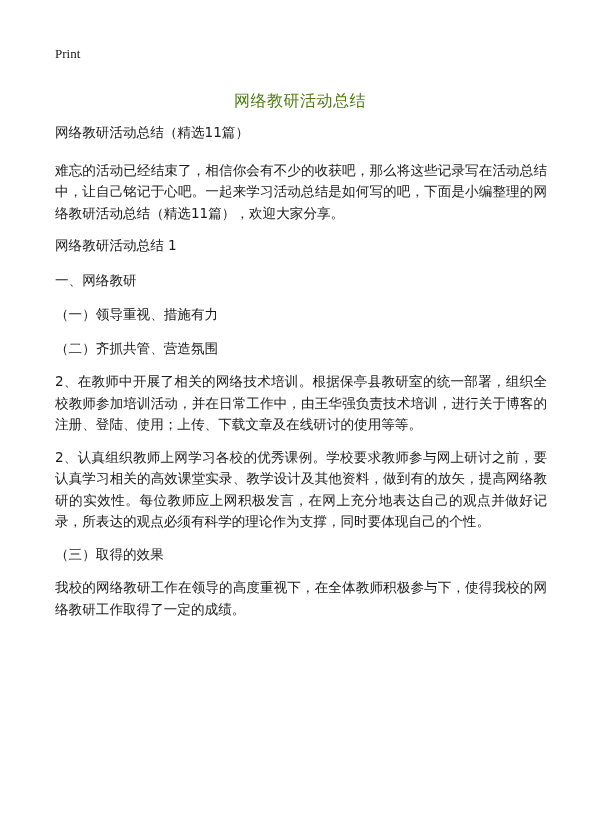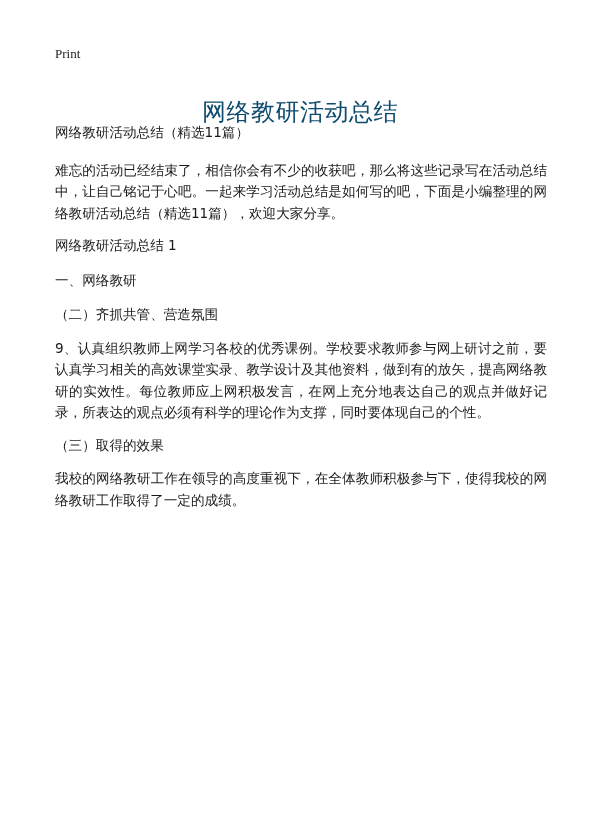--- a/index.html
+++ b/index.html
@@ -9,21 +9,21 @@
     color: #111111;
   }
   .page { position: absolute; left: 0; top: 0; width: 600px; height: 828px; padding-left: 44px; }
   .print-label {
     position: absolute; left: 55px; top: 46px;
     font-family: "Liberation Serif", "DejaVu Serif", serif;
     font-size: 13px; color: #222;
   }
   .doc-title {
     position: absolute; left: 0; top: 80px; width: 600px; text-align: center;
-    font-size: 24px; font-weight: normal; color: #0c4a6e; letter-spacing: 0.5px;
+    font-size: 16px; font-weight: normal; color: #4d7c0f; letter-spacing: 0.5px;
   }
   .content {
     position: absolute; left: 55px; top: 122px; width: 492px;
     font-size: 13.6px; line-height: 21.5px; color: #1a1a1a;
   }
   .content p { margin: 0 0 11px 0; text-align: justify; }
   .content p.subtitle { margin-bottom: 16px; }
   .content p.lead { margin-top: 7px; }
   .content .h-bold { font-weight: normal; margin-bottom: 13px; }
   .content .h-plain { margin-bottom: 12px; }
@@ -33,19 +33,21 @@
 
 <div class="page">
   <div class="print-label">Print</div>
   <h1 class="doc-title">网络教研活动总结</h1>
 
   <div class="content">
     <p class="subtitle">网络教研活动总结（精选11篇）</p>
     <p class="lead">难忘的活动已经结束了，相信你会有不少的收获吧，那么将这些记录写在活动总结中，让自己铭记于心吧。一起来学习活动总结是如何写的吧，下面是小编整理的网络教研活动总结（精选11篇），欢迎大家分享。</p>
     <p class="h-bold">网络教研活动总结 1</p>
     <p class="h-bold">一、网络教研</p>
+    <p class="h-plain">（一）领导重视、措施有力</p>
     <p class="h-plain">（二）齐抓共管、营造氛围</p>
-    <p>9、认真组织教师上网学习各校的优秀课例。学校要求教师参与网上研讨之前，要认真学习相关的高效课堂实录、教学设计及其他资料，做到有的放矢，提高网络教研的实效性。每位教师应上网积极发言，在网上充分地表达自己的观点并做好记录，所表达的观点必须有科学的理论作为支撑，同时要体现自己的个性。</p>
+    <p>2、在教师中开展了相关的网络技术培训。根据保亭县教研室的统一部署，组织全校教师参加培训活动，并在日常工作中，由王华强负责技术培训，进行关于博客的注册、登陆、使用；上传、下载文章及在线研讨的使用等等。</p>
+    <p>2、认真组织教师上网学习各校的优秀课例。学校要求教师参与网上研讨之前，要认真学习相关的高效课堂实录、教学设计及其他资料，做到有的放矢，提高网络教研的实效性。每位教师应上网积极发言，在网上充分地表达自己的观点并做好记录，所表达的观点必须有科学的理论作为支撑，同时要体现自己的个性。</p>
     <p class="h-plain">（三）取得的效果</p>
     <p>我校的网络教研工作在领导的高度重视下，在全体教师积极参与下，使得我校的网络教研工作取得了一定的成绩。</p>
 
   </div>
 </div>
 
 </body></html>

